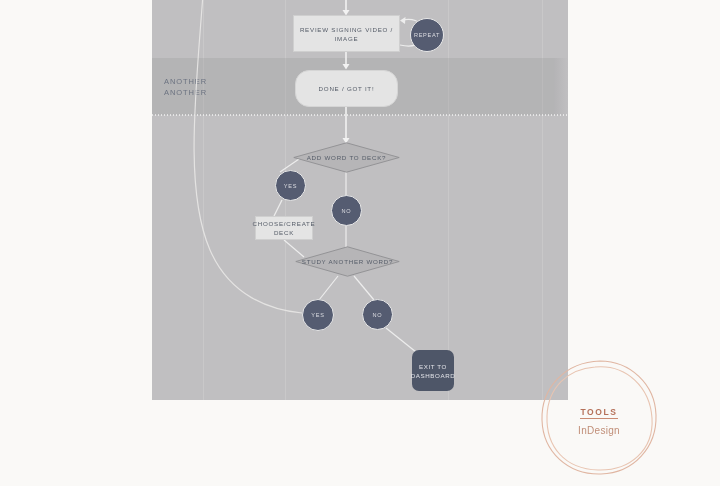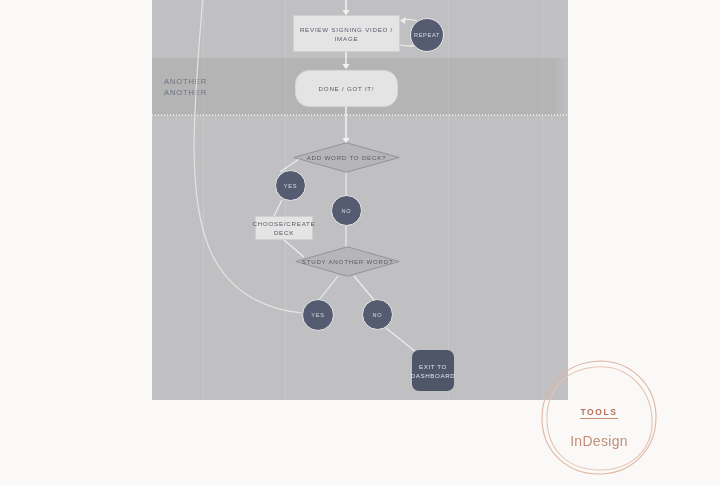--- a/index.html
+++ b/index.html
@@ -177,23 +177,23 @@
     color: #b5715a;
     font-size: 8.5px;
     font-weight: bold;
     letter-spacing: 1.6px;
     border-bottom: 1px solid #c98a72;
     display: inline-block;
     padding-bottom: 1px;
   }
   #tools-value {
     color: #c08e78;
-    font-size: 14px;
+    font-size: 10px;
     letter-spacing: 0.3px;
-    margin-top: 14px;
+    margin-top: 6px;
   }
 </style>
 </head>
 <body>
 
 <div id="canvas">
 
   <div class="vguide" style="left:51px;"></div>
   <div class="vguide" style="left:133px;"></div>
   <div class="vguide" style="left:296px;"></div>

